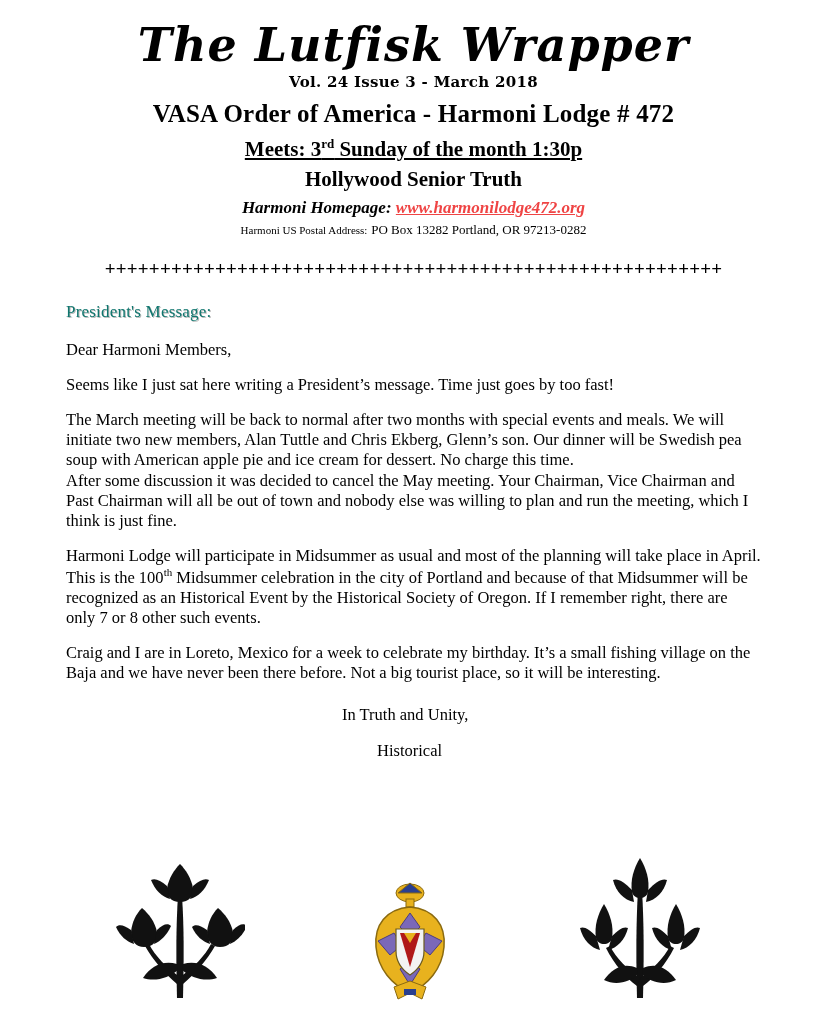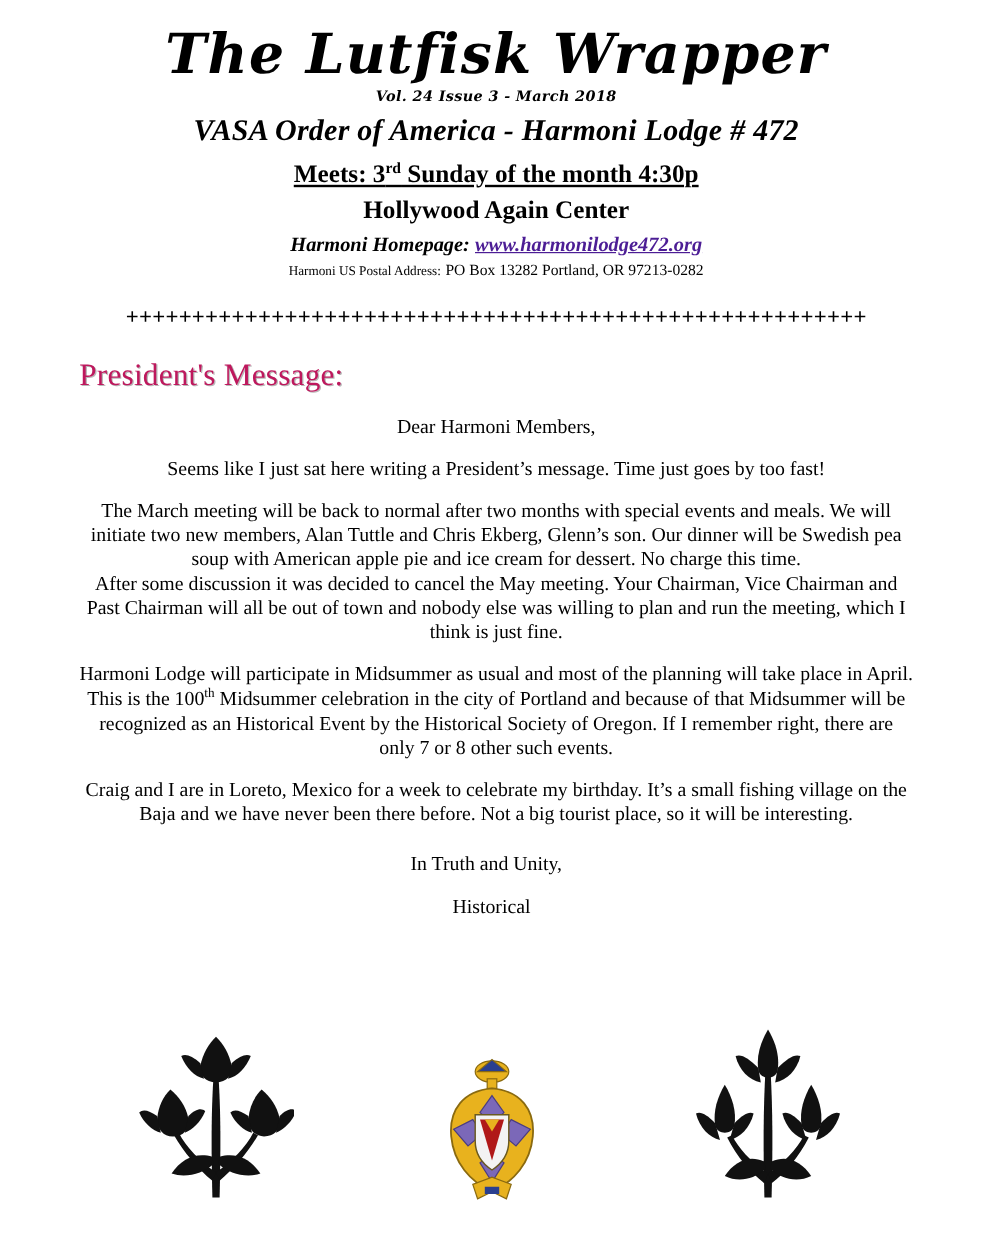--- a/index.html
+++ b/index.html
@@ -30,33 +30,31 @@
     font-style: italic;
     font-weight: bold;
     font-size: 46px;
     line-height: 1.02;
     letter-spacing: 1px;
     margin: 4px 0 0 0;
     white-space: nowrap;
   }
   .issue-line {
     font-family: "DejaVu Serif", serif;
-    font-style: italic;
-    font-weight: bold;
-    font-size: 12px;
+    font-weight: bold;
+    font-size: 15px;
     margin-top: 4px;
     letter-spacing: 0.3px;
   }
   .lodge-line {
     font-family: "Liberation Serif", serif;
     font-weight: bold;
     font-size: 25px;
     margin-top: 9px;
     letter-spacing: 0.2px;
-    font-style: italic;
   }
   .meets-line {
     font-weight: bold;
     font-size: 21px;
     margin-top: 8px;
     text-decoration: underline;
   }
   .meets-line .sup { font-size: 13px; vertical-align: super; }
   .refresh-line {
     font-weight: bold;
@@ -74,21 +72,21 @@
     margin-top: 3px;
   }
   .address-line .sup { font-size: 12px; vertical-align: super; }
   .homepage-line {
     font-size: 17px;
     font-style: italic;
     font-weight: bold;
     margin-top: 6px;
   }
   .homepage-line .url {
-    color: #4c1d95;
+    color: #ef4444;
     text-decoration: underline;
     font-weight: bold;
   }
   .postal-line {
     font-size: 15px;
     margin-top: 3px;
   }
   .postal-line .label { font-size: 11px; }
   .postal-line .value { font-size: 13px; }
 
@@ -100,31 +98,31 @@
     font-size: 19px;
     letter-spacing: 0.2px;
     text-align: center;
     white-space: nowrap;
     overflow: hidden;
   }
 
   
   .section-heading {
     margin: 22px 0 0 4px;
-    font-size: 26px;
+    font-size: 17px;
     font-weight: normal;
-    color: #be185d;
+    color: #0f766e;
     text-shadow: 1px 1px 0 #b8b8b8;
     letter-spacing: 0.2px;
   }
   .body-text {
     margin: 18px 4px 0 4px;
     font-size: 16.5px;
     line-height: 1.22;
-    text-align: center;
+    text-align: left;
   }
   .body-text p { margin: 0; }
   .body-text p.gap { margin-top: 15px; }
   .body-text p.tight { margin-top: 0; }
   .body-text .sup { font-size: 11px; vertical-align: super; }
 
   .closing {
     margin-top: 22px;
     margin-left: 280px;
     font-size: 16.5px;
@@ -163,25 +161,25 @@
 
   <div class="masthead">
 
     <div class="paper-title">The Lutfisk Wrapper</div>
 
     <div class="issue-line">Vol. 24  Issue 3 -  March 2018</div>
 
     <div class="lodge-line">VASA  Order of America - Harmoni Lodge # 472</div>
 
     <div class="meets-line">
-      <span>Meets:  3</span><span class="sup">rd</span><span> Sunday of the month 4:30p</span>
-    </div>
-
-
-    <div class="venue-line">Hollywood Again Center</div>
+      <span>Meets:  3</span><span class="sup">rd</span><span> Sunday of the month 1:30p</span>
+    </div>
+
+
+    <div class="venue-line">Hollywood Senior Truth</div>
 
 
     <div class="homepage-line">
       <span>Harmoni Homepage:</span>
       <span class="url">www.harmonilodge472.org</span>
     </div>
 
     <div class="postal-line">
       <span class="label">Harmoni US Postal Address:</span>
       <span class="value">PO Box 13282 Portland, OR  97213-0282</span>

